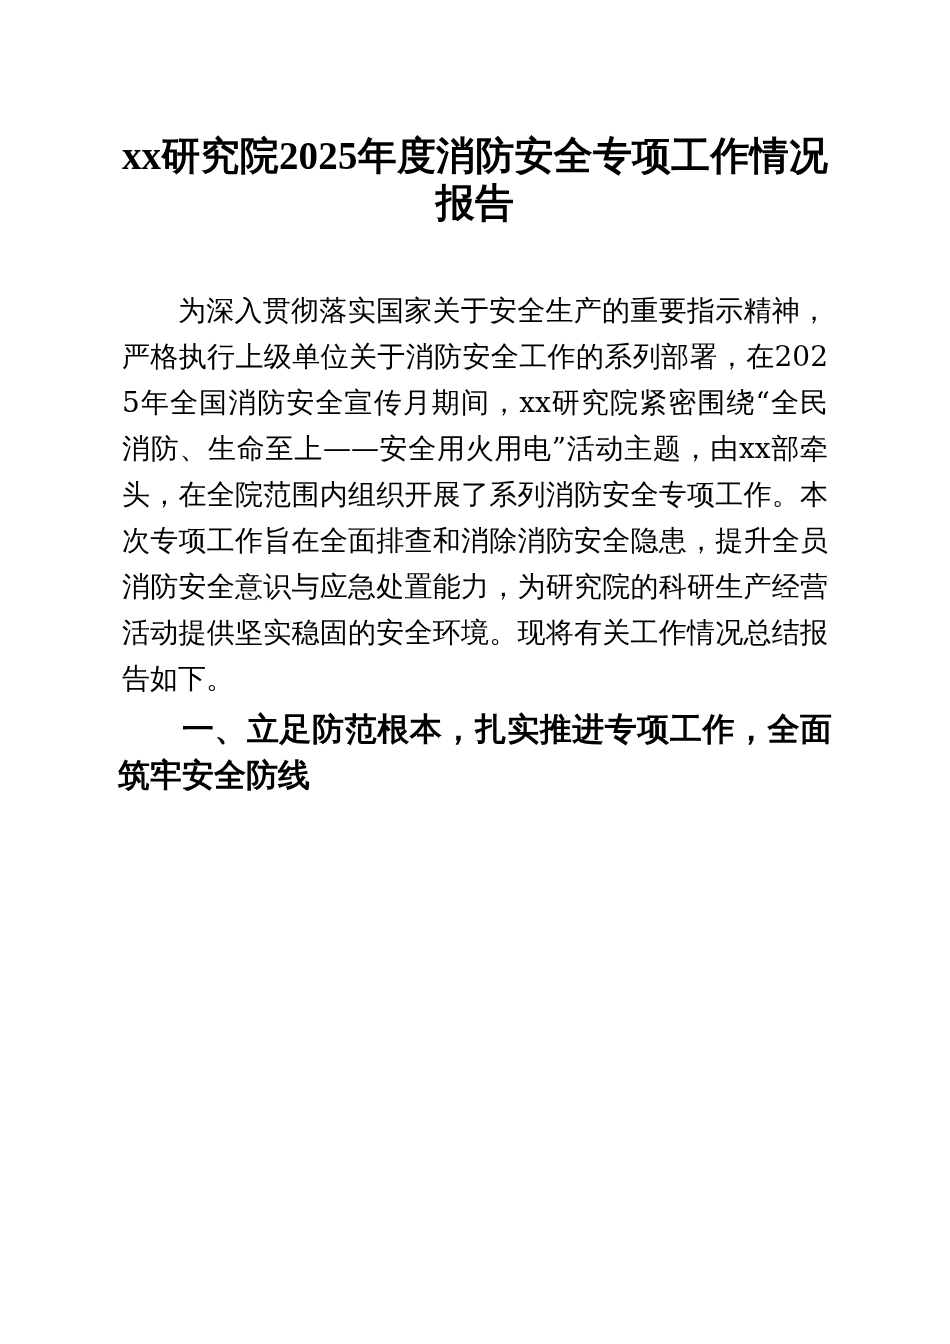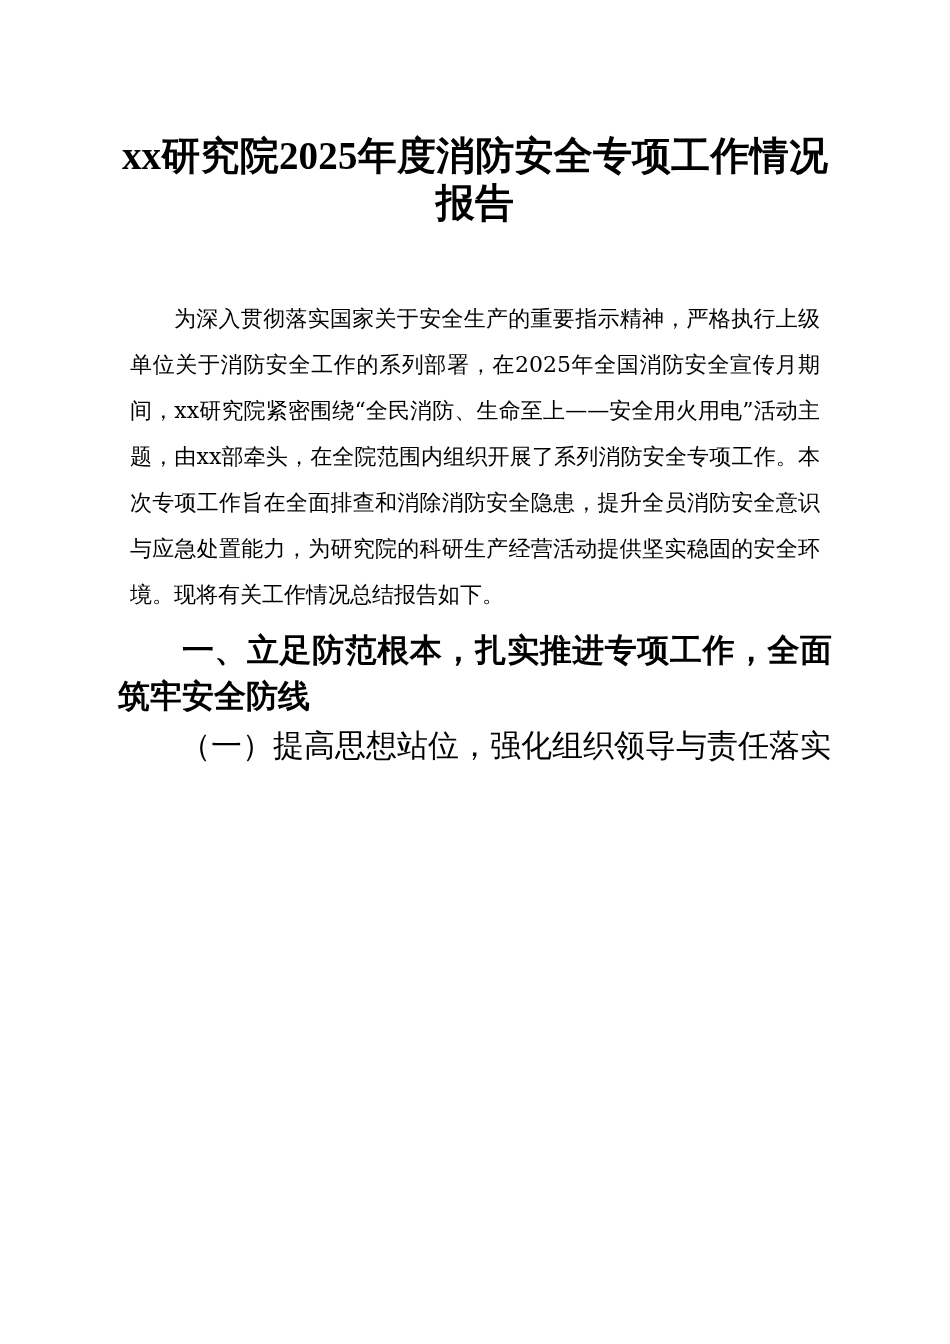--- a/index.html
+++ b/index.html
@@ -41,21 +41,21 @@
     line-height: 47px;
     text-align: center;
     margin: 0;
     padding-top: 132px;
     letter-spacing: 0.2px;
     color: #000000;
   }
 
   
   .h1 {
-    font-family: Liberation Mono, monospace;
+    font-family: Liberation Sans, sans-serif;
     font-weight: bold;
     font-size: 32px;
     line-height: 46px;
     text-align: justify;
     text-justify: inter-ideograph;
     text-indent: 2em;
     margin: 0;
     color: #000000;
   }
 
@@ -67,26 +67,26 @@
     text-align: justify;
     text-justify: inter-ideograph;
     text-indent: 2em;
     margin: 0;
     color: #000000;
   }
 
   
   .para {
     font-family: "DejaVu Serif", "Liberation Serif", serif;
-    font-size: 22px;
+    font-size: 28px;
     line-height: 46px;
     text-align: justify;
     text-justify: inter-ideograph;
     text-indent: 2em;
-    margin: 12px;
+    margin: 4px;
     color: #000000;
     word-break: break-all;
   }
 
   .spacer-after-title {
     height: 58px;
   }
 </style>
 </head>
 <body>
@@ -96,17 +96,16 @@
 
     <h1 class="doc-title">xx研究院2025年度消防安全专项工作情况报告</h1>
 
     <div class="spacer-after-title"></div>
 
     <p class="para">为深入贯彻落实国家关于安全生产的重要指示精神，严格执行上级单位关于消防安全工作的系列部署，在2025年全国消防安全宣传月期间，xx研究院紧密围绕“全民消防、生命至上——安全用火用电”活动主题，由xx部牵头，在全院范围内组织开展了系列消防安全专项工作。本次专项工作旨在全面排查和消除消防安全隐患，提升全员消防安全意识与应急处置能力，为研究院的科研生产经营活动提供坚实稳固的安全环境。现将有关工作情况总结报告如下。</p>
 
     <p class="h1">一、立足防范根本，扎实推进专项工作，全面筑牢安全防线</p>
 
 
-    <p class="h2">（一）提高思想站位，强化组织领导与责任落实</p>
 
 
   </div>
 </div>
 
 </body></html>

